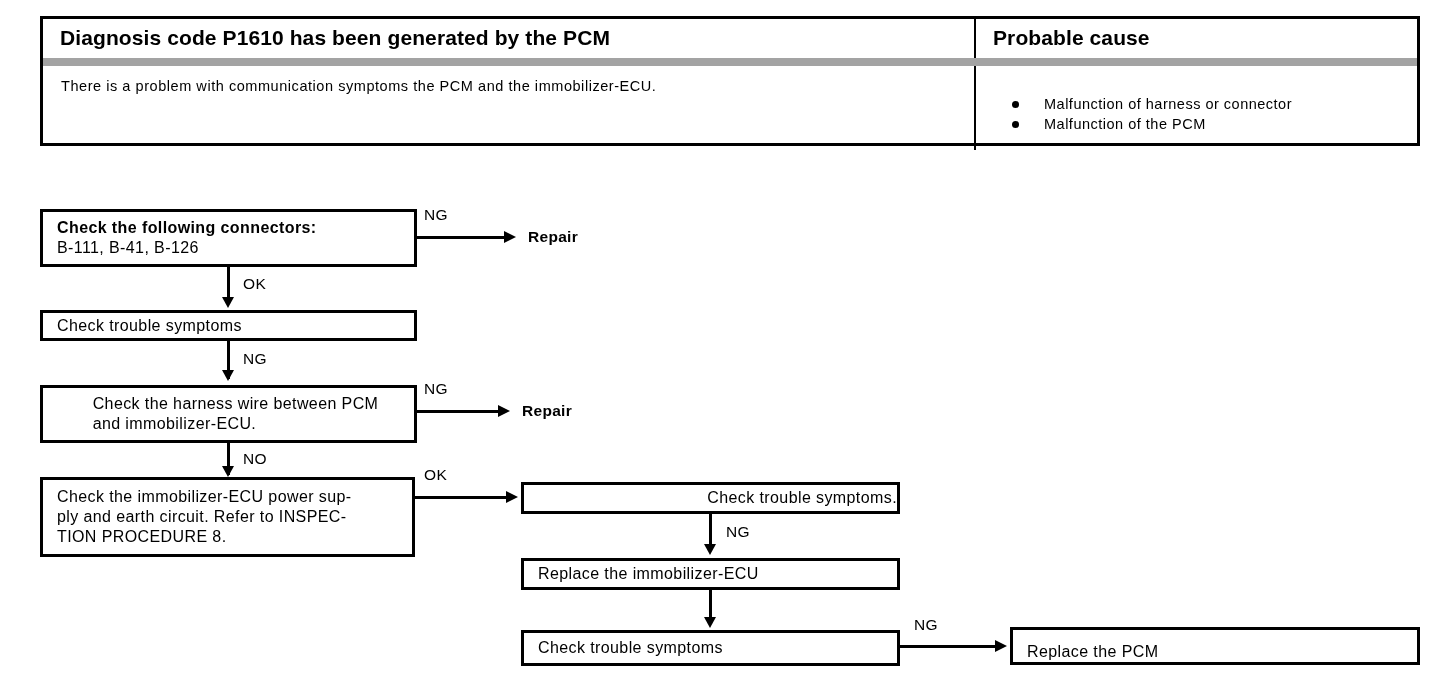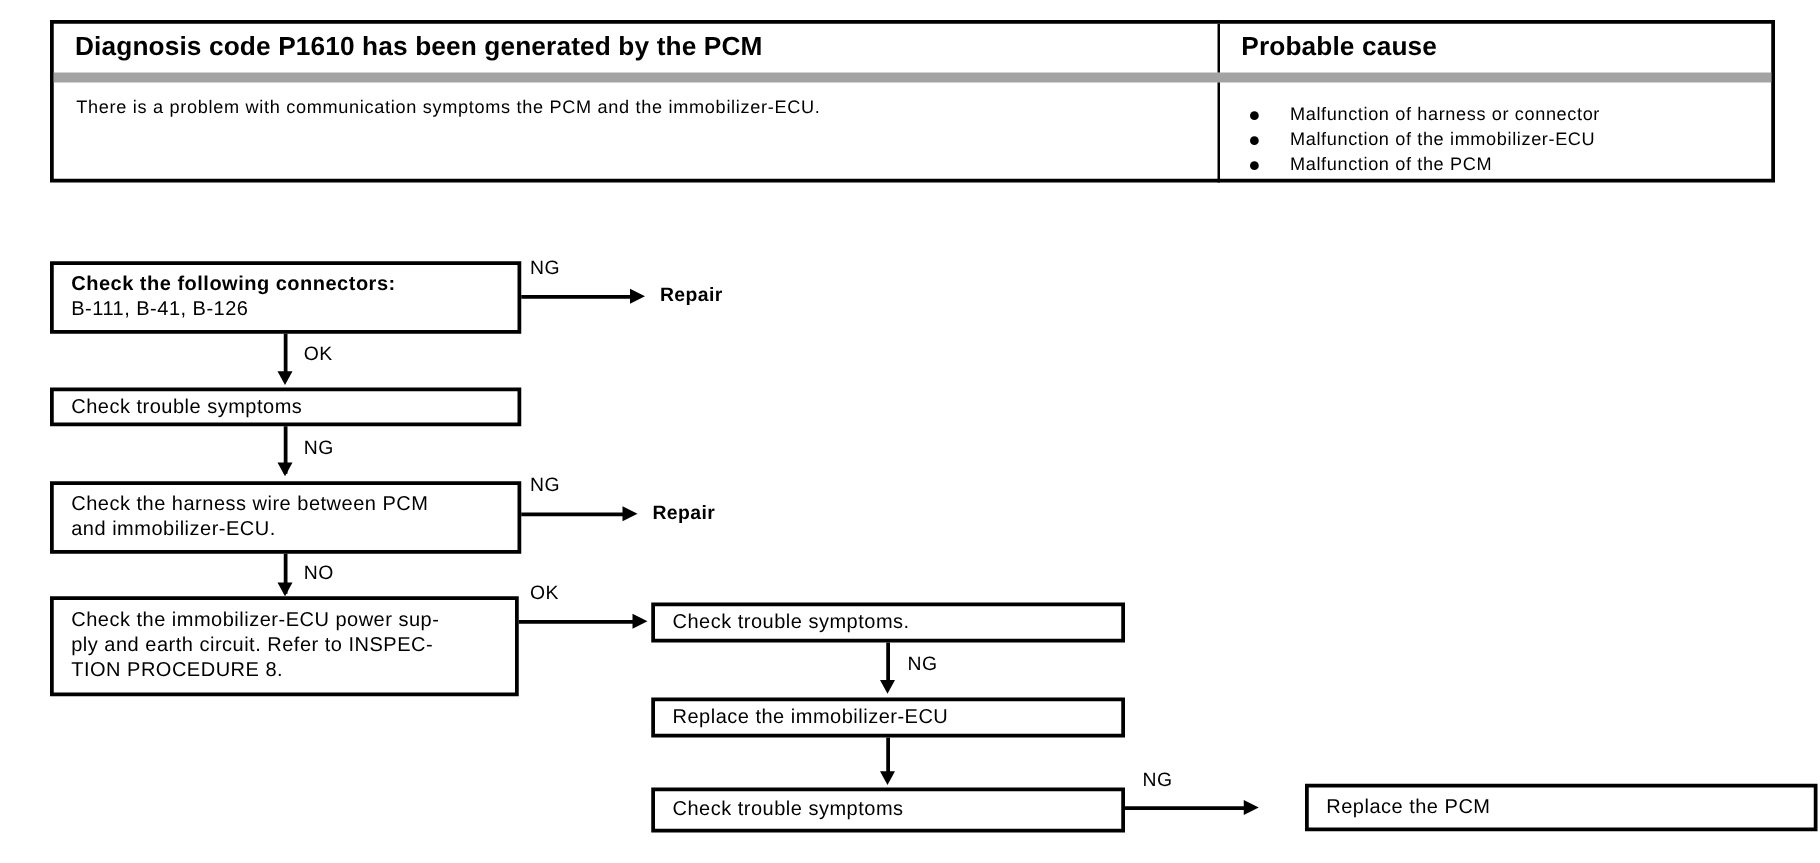--- a/index.html
+++ b/index.html
@@ -56,21 +56,21 @@
     line-height: 1.1;
   }
   .ft-body-text {
     font-size: 14.5px;
     padding: 12px 0 0 18px;
     line-height: 1.2;
     letter-spacing: 0.55px;
   }
   .cause-list {
     list-style: none;
-    margin: 4px;
+    margin: 16px;
     padding: 12px 0 0 18px;
   }
   .cause-list li {
     position: relative;
     font-size: 14.5px;
     line-height: 20px;
     padding-left: 34px;
     letter-spacing: 0.5px;
     white-space: nowrap;
   }
@@ -169,21 +169,20 @@
       <div class="ft-header-cell-text">Probable cause</div>
     </div>
   </div>
   <div class="ft-body-row">
     <div class="ft-col-left">
       <div class="ft-body-text">There is a problem with communication symptoms the PCM and the immobilizer-ECU.</div>
     </div>
     <div class="ft-col-right">
       <ul class="cause-list">
         <li>Malfunction of harness or connector</li>
-        <li>Malfunction of the immobilizer-ECU</li>
         <li>Malfunction of the PCM</li>
       </ul>
     </div>
   </div>
 </div>
 
 <div class="flow">
 
   <div class="node" style="left:40px; top:209px; width:377px; height:58px;">
     <div class="node-text bold-first">Check the following connectors:
@@ -200,21 +199,21 @@
   <div class="edge-label" style="left:243px; top:275px;">OK</div>
 
   <div class="node" style="left:40px; top:310px; width:377px; height:31px;">
     <div class="node-text">Check trouble symptoms</div>
   </div>
 
   <div class="vline" style="left:227px; top:341px; height:38px;"></div>
   <div class="arrow-down" style="left:222px; top:370px;"></div>
   <div class="edge-label" style="left:243px; top:350px;">NG</div>
 
-  <div class="node" style="left:40px; top:385px; width:377px; height:58px;">
+  <div class="node" style="left:40px; top:385px; width:377px; height:58px;justify-content:center;">
     <div class="node-text">Check the harness wire between PCM
 and immobilizer-ECU.</div>
   </div>
 
   <div class="hline" style="left:417px; top:410px; width:83px;"></div>
   <div class="arrow-right" style="left:498px; top:405px;"></div>
   <div class="edge-label" style="left:424px; top:380px;">NG</div>
   <div class="terminal-label" style="left:522px; top:402px;">Repair</div>
 
   <div class="vline" style="left:227px; top:443px; height:32px;"></div>
@@ -224,21 +223,21 @@
   <div class="node" style="left:40px; top:477px; width:375px; height:80px;">
     <div class="node-text">Check the immobilizer-ECU power sup-
 ply and earth circuit. Refer to INSPEC-
 TION PROCEDURE 8.</div>
   </div>
 
   <div class="hline" style="left:415px; top:496px; width:95px;"></div>
   <div class="arrow-right" style="left:506px; top:491px;"></div>
   <div class="edge-label" style="left:424px; top:466px;">OK</div>
 
-  <div class="node" style="left:521px; top:482px; width:379px; height:32px;">
+  <div class="node" style="left:521px; top:482px; width:379px; height:32px;justify-content:flex-end;">
     <div class="node-text">Check trouble symptoms.</div>
   </div>
 
   <div class="vline" style="left:709px; top:514px; height:34px;"></div>
   <div class="arrow-down" style="left:704px; top:544px;"></div>
   <div class="edge-label" style="left:726px; top:523px;">NG</div>
 
   <div class="node" style="left:521px; top:558px; width:379px; height:32px;">
     <div class="node-text">Replace the immobilizer-ECU</div>
   </div>
@@ -247,17 +246,17 @@
   <div class="arrow-down" style="left:704px; top:617px;"></div>
 
   <div class="node" style="left:521px; top:630px; width:379px; height:36px;">
     <div class="node-text">Check trouble symptoms</div>
   </div>
 
   <div class="hline" style="left:900px; top:645px; width:98px;"></div>
   <div class="arrow-right" style="left:995px; top:640px;"></div>
   <div class="edge-label" style="left:914px; top:616px;">NG</div>
 
-  <div class="node" style="left:1044px; top:627px; width:410px; height:38px;">
+  <div class="node" style="left:1010px; top:627px; width:410px; height:38px;align-items:flex-end;">
     <div class="node-text">Replace the PCM</div>
   </div>
 
 </div>
 
 </body></html>

